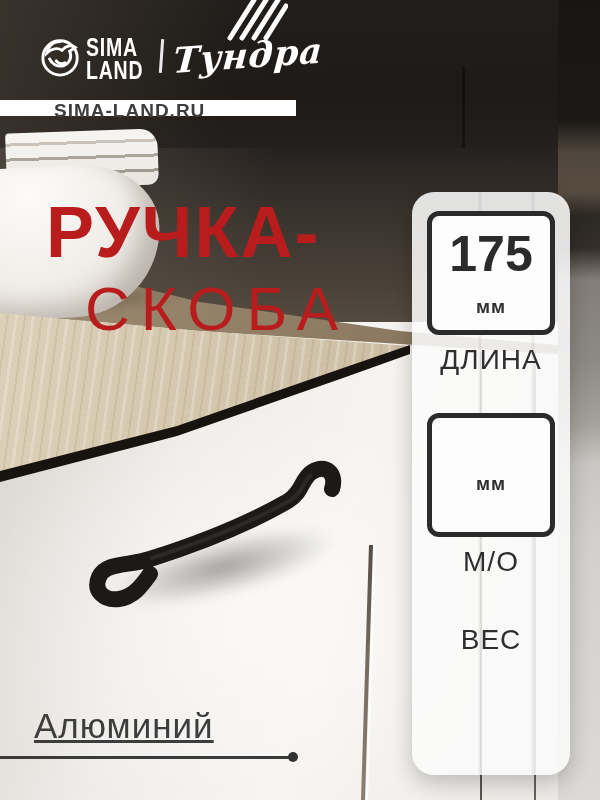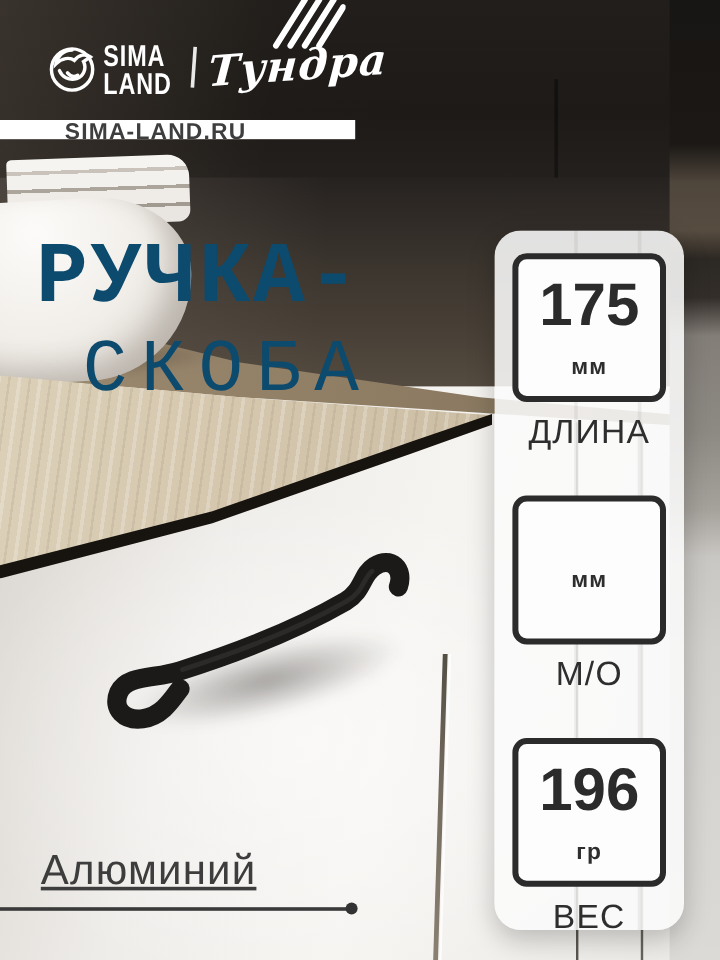--- a/index.html
+++ b/index.html
@@ -75,21 +75,21 @@
   .logo-bird{left:40px;top:32px;width:42px;height:48px;}
   .logo-sima{left:86px;top:36px;color:#fff;font-weight:800;font-size:25px;line-height:.92;
     letter-spacing:1px;transform:scaleX(.78);transform-origin:left top;}
   .logo-sep{left:160px;top:39px;width:3px;height:34px;background:rgba(255,255,255,.9);transform:rotate(4deg);}
   .tundra-stripes{left:216px;top:-4px;width:72px;height:46px;}
   .logo-tundra{left:172px;top:40px;color:#fff;font-family:"DejaVu Serif",serif;
     font-style:italic;font-weight:700;font-size:35px;transform:rotate(-4deg) skewX(-8deg);
     transform-origin:left bottom;letter-spacing:1px;}
   .site-bar{left:0;top:100px;width:296px;height:16px;background:#ffffff;display:flex;align-items:flex-start;padding-left:17px;}
   .site-bar span{margin-left:37px;font-size:19px;font-weight:600;color:#3e3e3e;letter-spacing:1px;}
-  .title{left:30px;top:196px;color:#0c4a6e;font-family:Liberation Mono, monospace;}
+  .title{left:46px;top:196px;color:#b91c1c;}
   .title-line1{font-size:72px;font-weight:800;line-height:1;letter-spacing:2px;}
   .title-line2{font-size:62px;font-weight:400;line-height:1;letter-spacing:11px;margin-top:10px;margin-left:39px;}
   .spec-panel{left:412px;top:192px;width:158px;height:583px;border-radius:22px;
     background-color:rgba(251,251,251,.88);
     background-image:linear-gradient(90deg, rgba(0,0,0,0) 66px, rgba(60,55,48,.08) 67px, rgba(60,55,48,.08) 69px, rgba(0,0,0,0) 70px, rgba(0,0,0,0) 119px, rgba(60,55,48,.08) 120px, rgba(60,55,48,.08) 122px, rgba(0,0,0,0) 123px);
     box-shadow:0 8px 22px rgba(0,0,0,.22);
     padding-top:19px;display:flex;flex-direction:column;align-items:center;}
   .spec-group{display:flex;flex-direction:column;align-items:center;margin-bottom:37px;}
   .spec-card{width:128px;height:124px;border:5px solid #2b2b2b;border-radius:12px;background:#fdfdfd;
     display:flex;flex-direction:column;align-items:center;justify-content:center;}
@@ -165,24 +165,20 @@
       </div>
       <div class="spec-label">ДЛИНА</div>
     </div>
     <div class="spec-group">
       <div class="spec-card">
         <div class="spec-unit">мм</div>
       </div>
       <div class="spec-label">М/О</div>
     </div>
     <div class="spec-group">
-      <div class="spec-card">
-        <div class="spec-value">196</div>
-        <div class="spec-unit">гр</div>
-      </div>
       <div class="spec-label">ВЕС</div>
     </div>
   </div>
 
   <div class="abs material-label">Алюминий</div>
   <div class="abs material-line"></div>
   <div class="abs material-dot"></div>
 
 </div>
 

